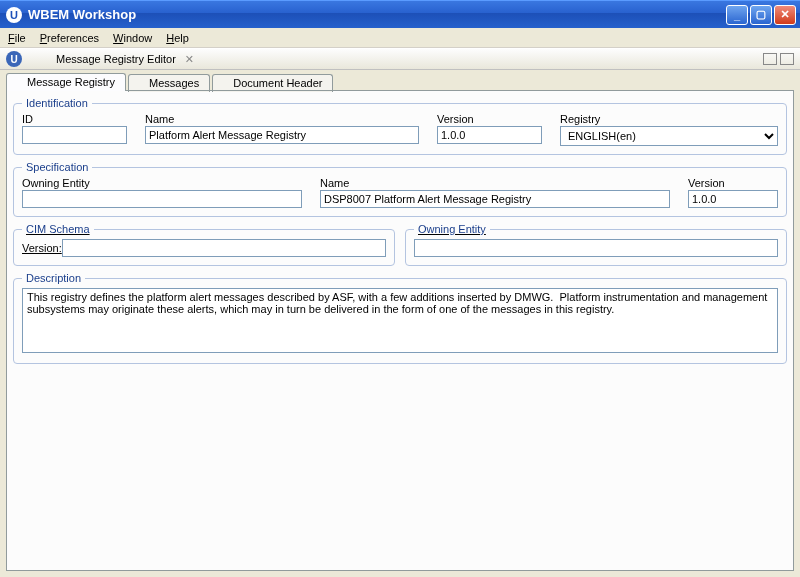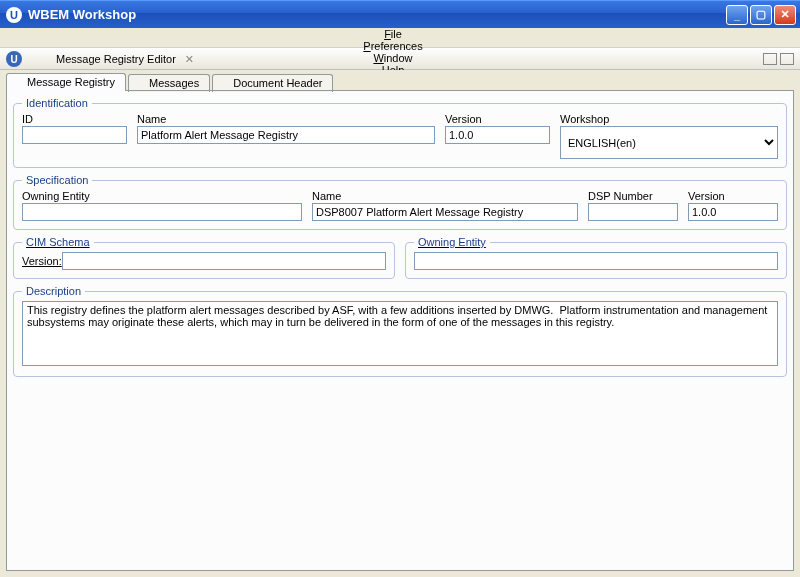--- a/index.html
+++ b/index.html
@@ -51,21 +51,20 @@
     color:#fff;
   }
   
   .menubar {
     height: 20px;
     background: #ece9d8;
     border-bottom: 1px solid #d4d0c8;
     display:flex; align-items:center;
     padding: 0 8px;
     font-size: 11px;
-    flex-direction: column;
   }
   .menubar span { margin-right: 14px; text-decoration: underline; text-decoration-color: transparent; cursor:default;}
   .menubar span::first-letter { text-decoration: underline; }
   
   .editorbar {
     display:flex; align-items:center;
     background: linear-gradient(to bottom,#fdfdfd,#e9e7db);
     border-top:1px solid #fff;
     border-bottom:1px solid #c0c0c0;
     height: 22px;
@@ -126,31 +125,31 @@
     border-radius:4px;
     margin: 0 0 6px 0;
     padding: 4px 8px 8px 8px;
     background:#fcfcfc;
   }
   fieldset.group > legend {
     color:#1a3e8b;
     padding:0 4px;
     font-size:11px;
   }
-  .row { display:flex; gap:10px;justify-content:flex-end; }
+  .row { display:flex; gap:18px;justify-content:flex-end; }
   .col { display:flex; flex-direction:column; }
   .lbl { margin-bottom:1px; }
   input[type=text], select, textarea {
     font: inherit;
     border:1px solid #7f9db9;
     background:#fff;
     padding:1px 3px;
     height:18px;
   }
-  select { height:33px; background:#fff;}
+  select { height:20px; background:#fff;}
   textarea {
     height:65px;
     resize:none;
     width:100%;
     padding:2px 4px;
     overflow-y:scroll;
   }
   .twocol { display:flex; gap:10px; }
   .twocol fieldset { flex:1;text-decoration:underline; }
   .inline-field { display:flex; align-items:center; }
@@ -203,44 +202,40 @@
       </div>
       <div class="col" style="flex:1">
         <span class="lbl">Name</span>
         <input type="text" value="Platform Alert Message Registry" style="">
       </div>
       <div class="col" style="width:105px">
         <span class="lbl">Version</span>
         <input type="text" value="1.0.0" style="">
       </div>
       <div class="col" style="width:218px">
-        <span class="lbl">Workshop</span>
+        <span class="lbl">Registry</span>
         <select>
           <option>ENGLISH(en)</option>
         </select>
       </div>
     </div>
   </fieldset>
 
   <fieldset class="group">
     <legend>Specification</legend>
     <div class="row">
       <div class="col" style="width:280px">
         <span class="lbl">Owning Entity</span>
         <input type="text" value="" style="">
       </div>
       <div class="col" style="flex:1">
         <span class="lbl">Name</span>
         <input type="text" value="DSP8007 Platform Alert Message Registry" style="">
       </div>
       <div class="col" style="width:90px">
-        <span class="lbl">DSP Number</span>
-        <input type="text" value="" style="">
-      </div>
-      <div class="col" style="width:90px">
         <span class="lbl">Version</span>
         <input type="text" value="1.0.0" style="">
       </div>
     </div>
   </fieldset>
 
   <div class="twocol">
     <fieldset class="group">
       <legend>CIM Schema</legend>
       <div class="inline-field">

